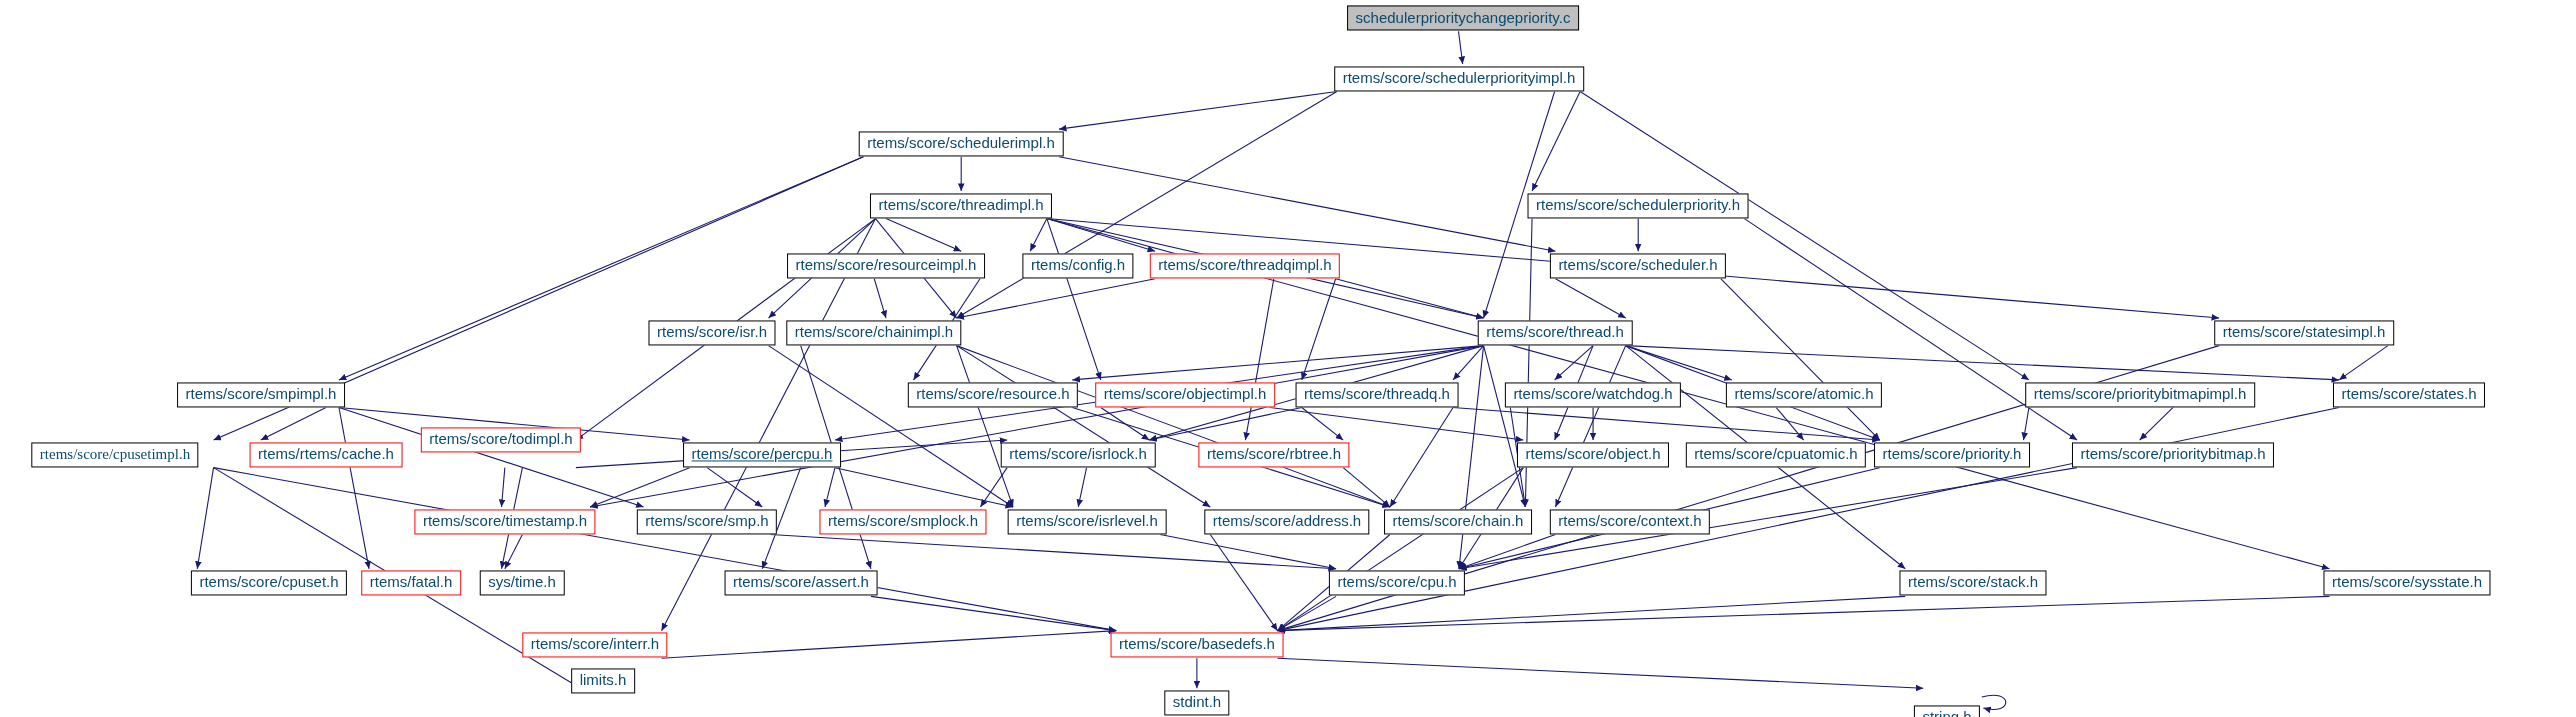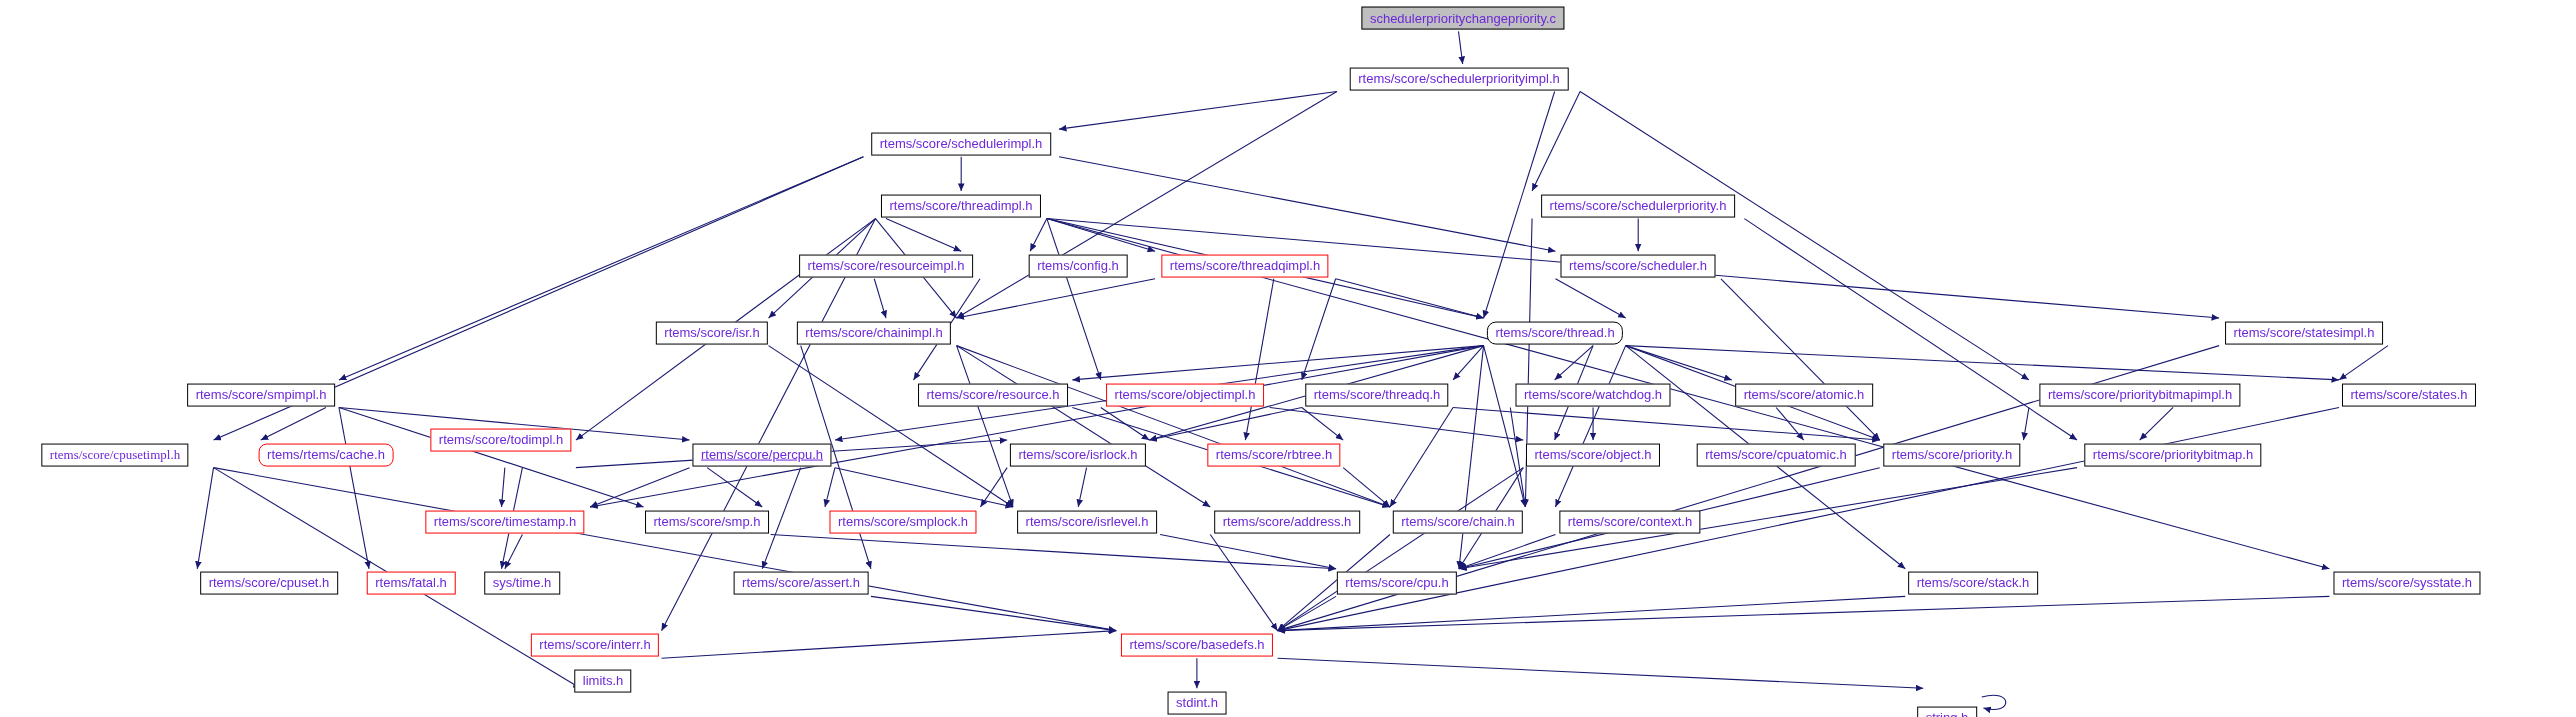--- a/index.html
+++ b/index.html
@@ -16,22 +16,22 @@
     --root-fill: #bfbfbf;
     --trunc: #ff0000;
   }
   #edges { position: absolute; left: 0; top: 0; }
   .edge { fill: none; stroke: var(--edge); stroke-width: 1.3px; }
   .node {
     position: absolute;
     transform: translate(-50%, -50%);
     border: 0.8px solid var(--node-border);
     background: var(--node-fill);
-    color: #6d28d9;
-    font-size: 13px;
+    color: #0c4a6e;
+    font-size: 15px;
     line-height: 1.1;
     padding: 3.3px 7.5px;
     white-space: nowrap;
     z-index: 2;
   }
   .node.red { border-color: var(--trunc); }
   .node.root { background: var(--root-fill); font-weight: normal; }
   .node[data-interactable="true"] { cursor: pointer; }
 </style>
 </head>
@@ -151,32 +151,32 @@
     <div class="node" data-interactable="true" style="left: 1459px; top: 79px;">rtems/score/schedulerpriorityimpl.h</div>
     <div class="node" data-interactable="true" style="left: 961px; top: 144px;">rtems/score/schedulerimpl.h</div>
     <div class="node" data-interactable="true" style="left: 961px; top: 206px;">rtems/score/threadimpl.h</div>
     <div class="node" data-interactable="true" style="left: 1638px; top: 206px;">rtems/score/schedulerpriority.h</div>
     <div class="node" data-interactable="true" style="left: 886px; top: 266px;">rtems/score/resourceimpl.h</div>
     <div class="node" data-interactable="true" style="left: 1078px; top: 266px;">rtems/config.h</div>
     <div class="node red" data-interactable="true" style="left: 1245px; top: 266px;">rtems/score/threadqimpl.h</div>
     <div class="node" data-interactable="true" style="left: 1638px; top: 266px;">rtems/score/scheduler.h</div>
     <div class="node" data-interactable="true" style="left: 712px; top: 333px;">rtems/score/isr.h</div>
     <div class="node" data-interactable="true" style="left: 874px; top: 333px;">rtems/score/chainimpl.h</div>
-    <div class="node" data-interactable="true" style="left: 1555px; top: 333px; border-radius: 9px;">rtems/score/thread.h</div>
+    <div class="node" data-interactable="true" style="left: 1555px; top: 333px;">rtems/score/thread.h</div>
     <div class="node" data-interactable="true" style="left: 2304px; top: 333px;">rtems/score/statesimpl.h</div>
     <div class="node" data-interactable="true" style="left: 261px; top: 395px;">rtems/score/smpimpl.h</div>
     <div class="node" data-interactable="true" style="left: 993px; top: 395px;">rtems/score/resource.h</div>
     <div class="node red" data-interactable="true" style="left: 1185px; top: 395px;">rtems/score/objectimpl.h</div>
     <div class="node" data-interactable="true" style="left: 1377px; top: 395px;">rtems/score/threadq.h</div>
     <div class="node" data-interactable="true" style="left: 1593px; top: 395px;">rtems/score/watchdog.h</div>
     <div class="node" data-interactable="true" style="left: 1804px; top: 395px;">rtems/score/atomic.h</div>
     <div class="node" data-interactable="true" style="left: 2140px; top: 395px;">rtems/score/prioritybitmapimpl.h</div>
     <div class="node" data-interactable="true" style="left: 2409px; top: 395px;">rtems/score/states.h</div>
     <div class="node" data-interactable="true" style="left: 115px; top: 455px; font-family: Liberation Serif, serif;">rtems/score/cpusetimpl.h</div>
-    <div class="node red" data-interactable="true" style="left: 326px; top: 455px; border-radius: 8px;">rtems/rtems/cache.h</div>
+    <div class="node red" data-interactable="true" style="left: 326px; top: 455px;">rtems/rtems/cache.h</div>
     <div class="node red" data-interactable="true" style="left: 501px; top: 440px;">rtems/score/todimpl.h</div>
     <div class="node" data-interactable="true" style="left: 762px; top: 455px; text-decoration: underline;">rtems/score/percpu.h</div>
     <div class="node" data-interactable="true" style="left: 1078px; top: 455px;">rtems/score/isrlock.h</div>
     <div class="node red" data-interactable="true" style="left: 1274px; top: 455px;">rtems/score/rbtree.h</div>
     <div class="node" data-interactable="true" style="left: 1593px; top: 455px;">rtems/score/object.h</div>
     <div class="node" data-interactable="true" style="left: 1776px; top: 455px;">rtems/score/cpuatomic.h</div>
     <div class="node" data-interactable="true" style="left: 1952px; top: 455px;">rtems/score/priority.h</div>
     <div class="node" data-interactable="true" style="left: 2173px; top: 455px;">rtems/score/prioritybitmap.h</div>
     <div class="node red" data-interactable="true" style="left: 505px; top: 522px;">rtems/score/timestamp.h</div>
     <div class="node" data-interactable="true" style="left: 707px; top: 522px;">rtems/score/smp.h</div>

